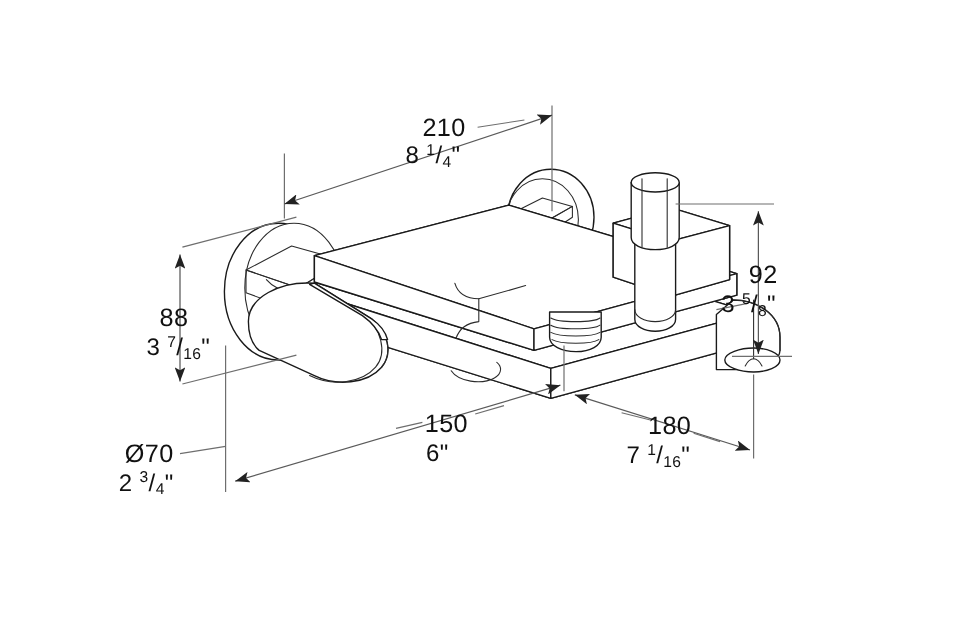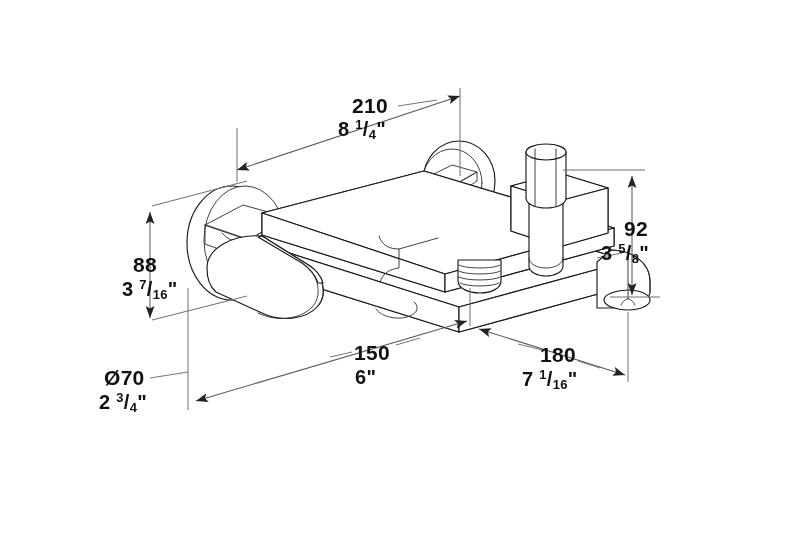--- a/index.html
+++ b/index.html
@@ -7,21 +7,20 @@
     padding: 0;
     background: #ffffff;
   }
   #page {
     position: relative;
     width: 800px;
     height: 456px;
     background: #ffffff;
     overflow: hidden;
     font-family: "Liberation Sans", sans-serif;
-    font-weight: bold;
   }
   #drawing {
     position: absolute;
     left: 0;
     top: 0;
     width: 800px;
     height: 533px;
   }
   .prod-thin { fill: none; stroke: #2b2b2b; stroke-width: 0.9; stroke-linejoin: round; stroke-linecap: round; }
   .prod-fill { fill: #ffffff; stroke: #1a1a1a; stroke-width: 1.15; stroke-linejoin: round; stroke-linecap: round; }

